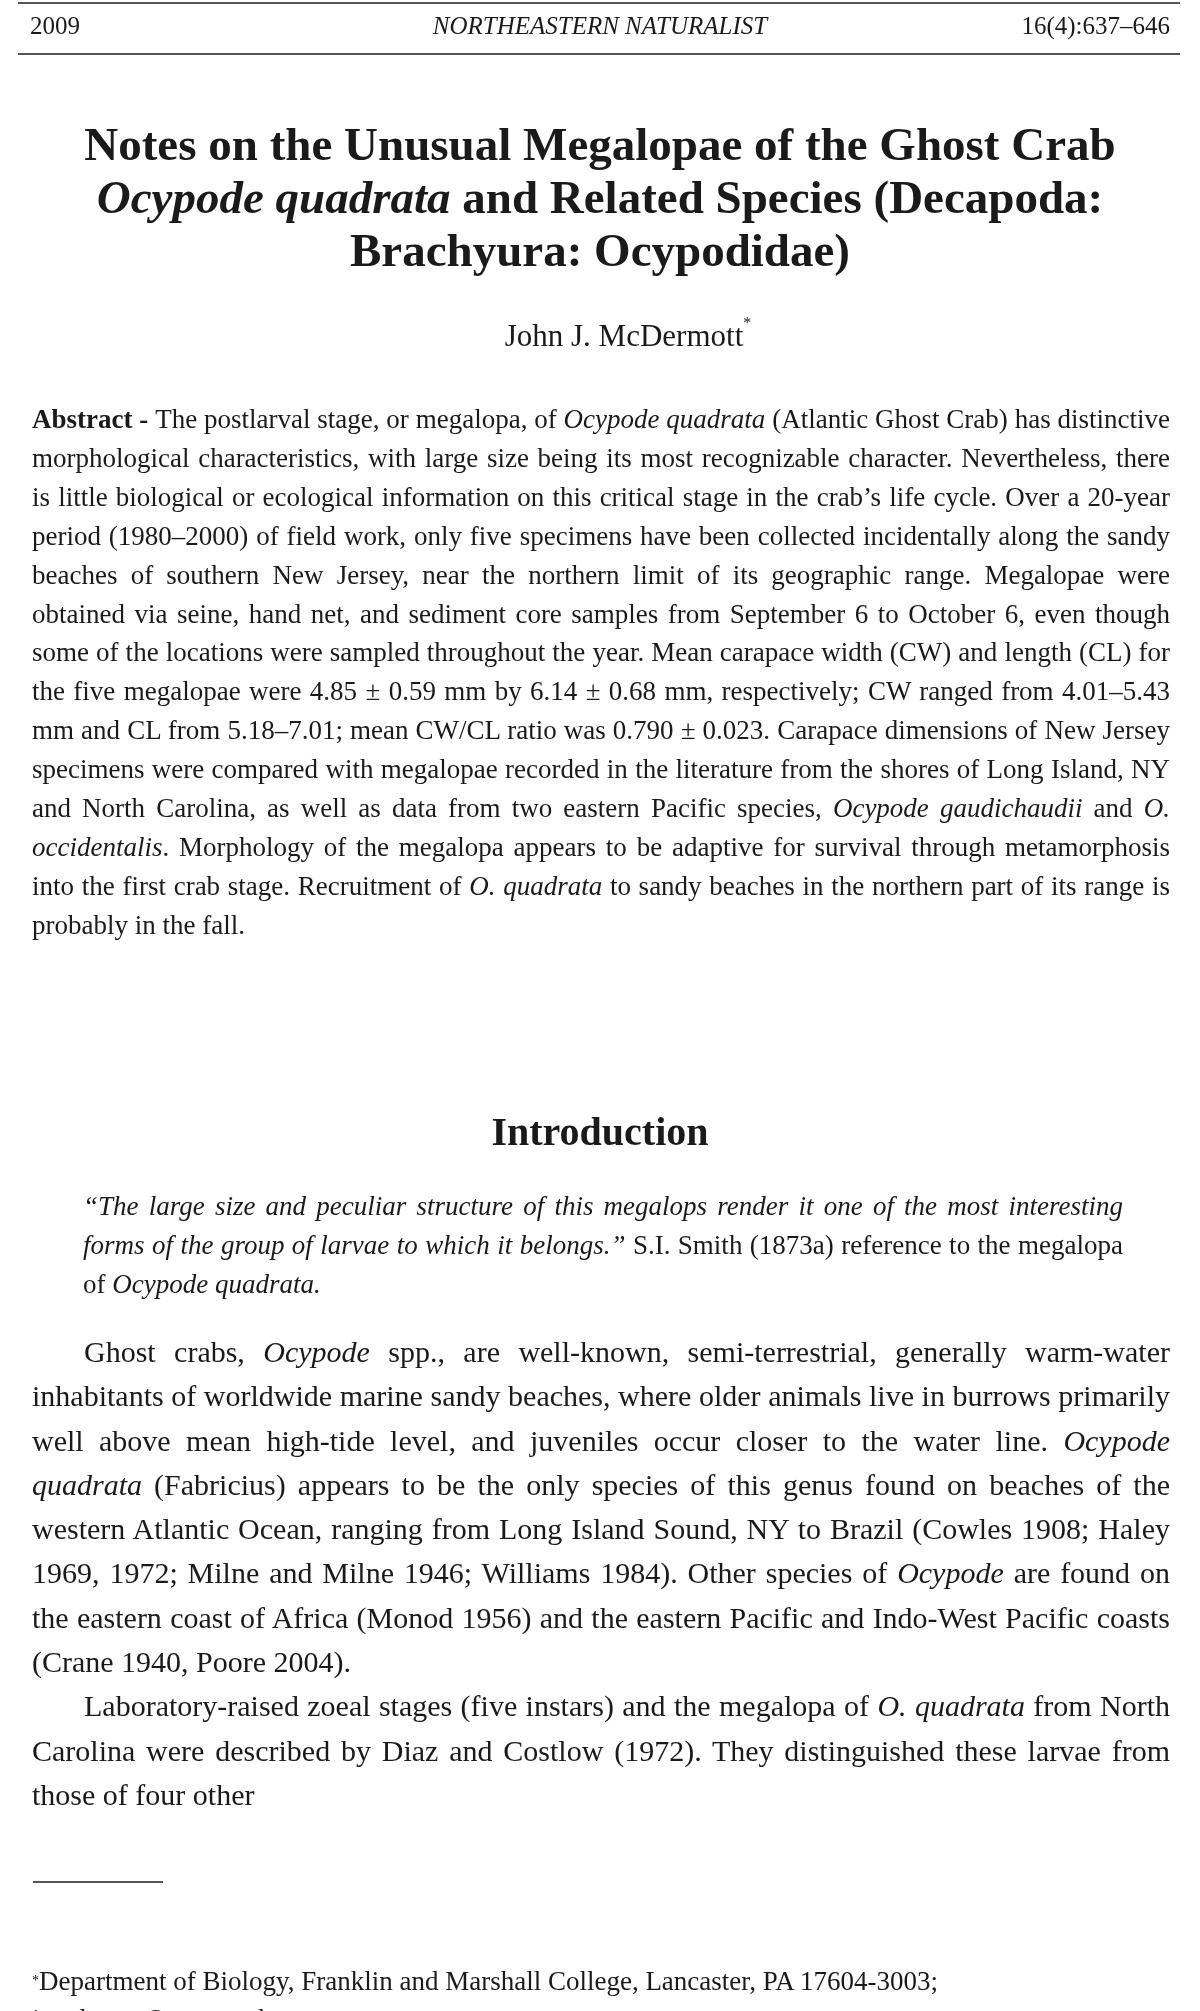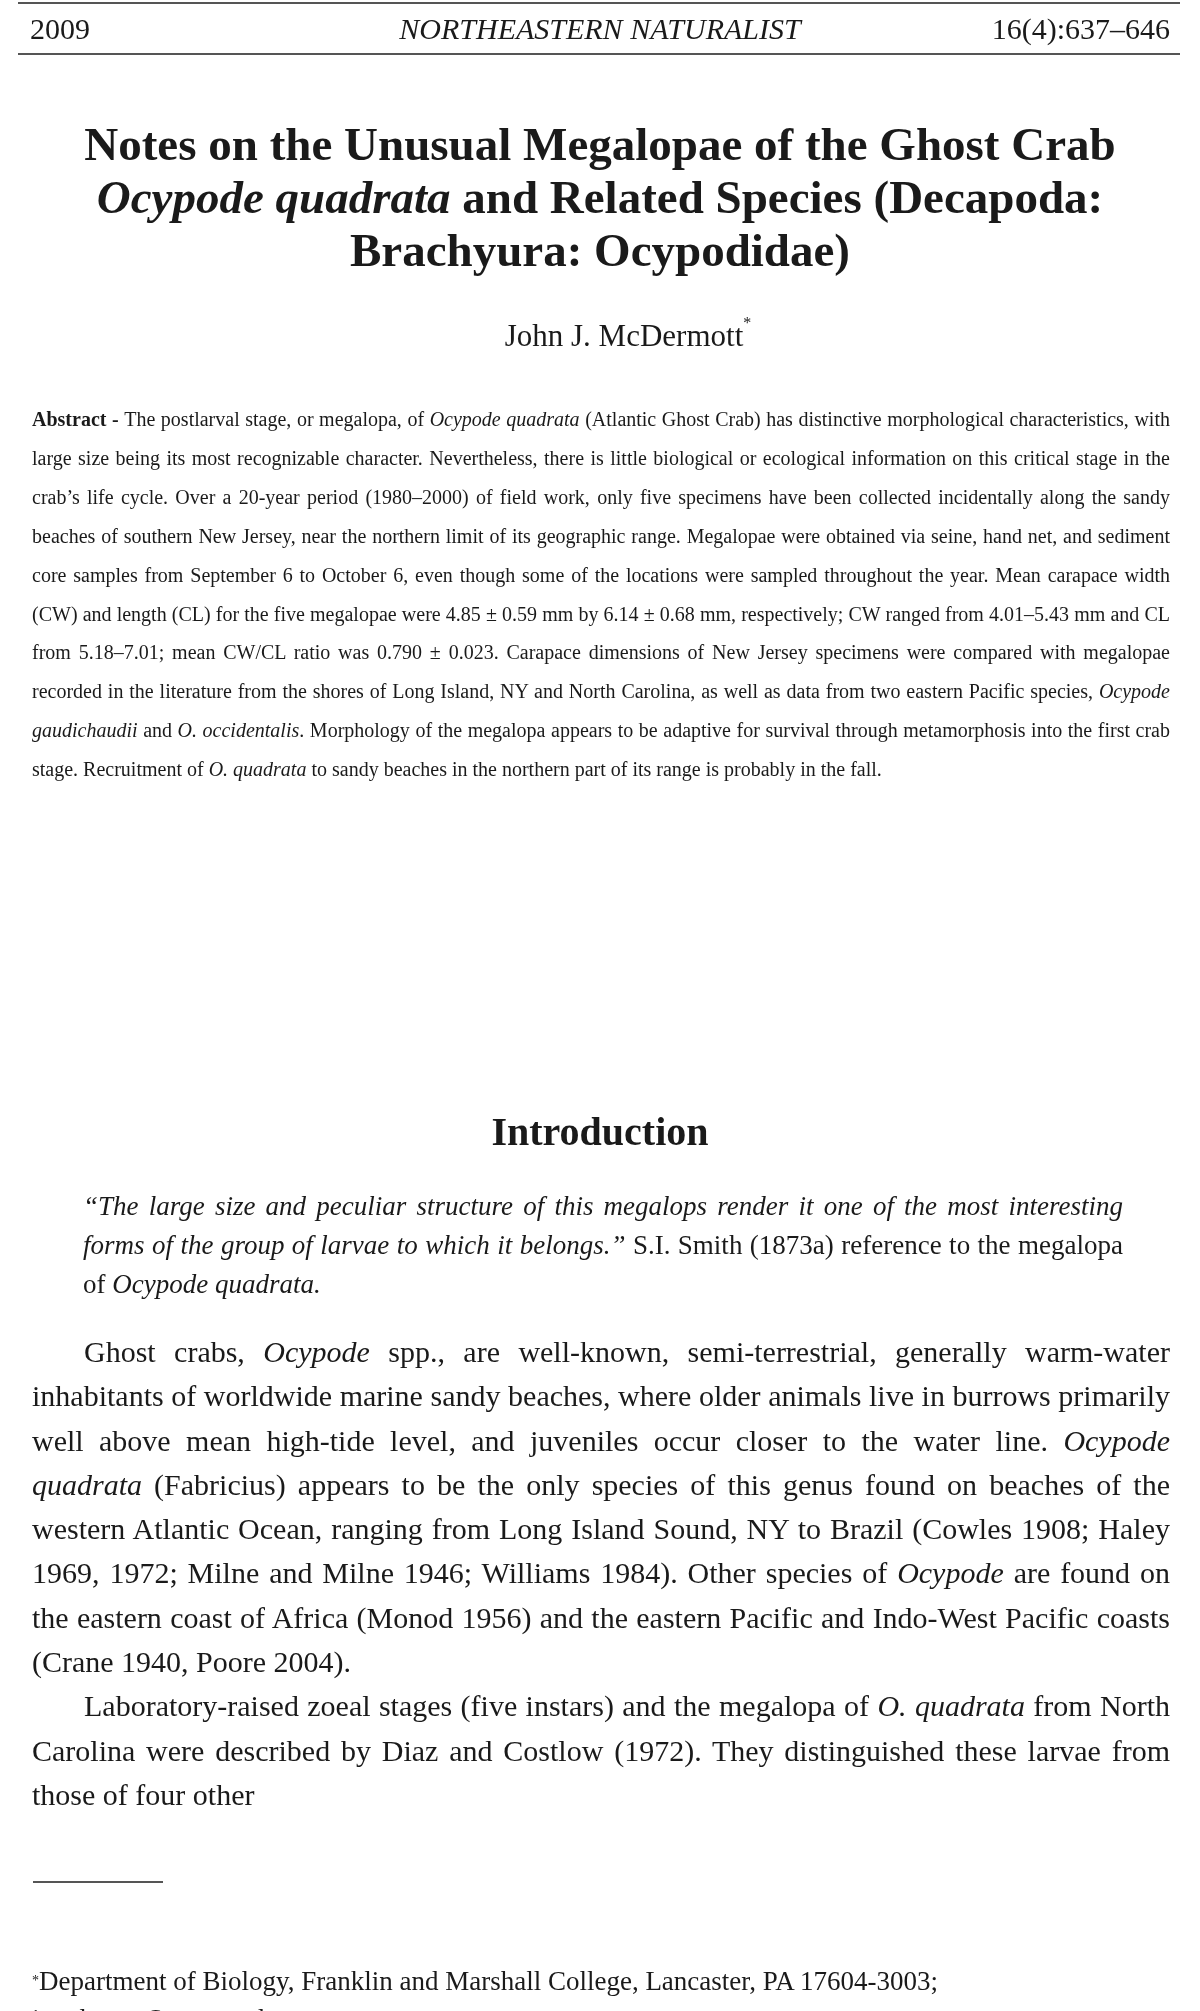--- a/index.html
+++ b/index.html
@@ -3,40 +3,40 @@
 <meta charset="utf-8">
 <style>
   html, body { margin: 0; padding: 0; background: #ffffff; }
   body {
     width: 1200px; height: 2011px; position: relative; overflow: hidden;
     font-family: "Liberation Serif", "DejaVu Serif", serif; color: #1a1a1a;
   }
   .rule { position: absolute; left: 18px; width: 1162px; height: 2px; background: #555; }
   #rule-top { top: 2px; }
   #rule-bottom { top: 53px; }
-  .header-row { position: absolute; top: 12px; left: 30px; width: 1140px; height: 30px; font-size: 30px; }
+  .header-row { position: absolute; top: 12px; left: 30px; width: 1140px; height: 30px; font-size: 25px; }
   .header-row span { position: absolute; top: 0; }
   #hdr-year { left: 0; }
   #hdr-journal { left: 0; right: 0; text-align: center; font-style: italic; }
   #hdr-volume { right: 0; }
 
   .title {
     position: absolute; top: 118px; left: 60px; width: 1080px; text-align: center;
     font-weight: bold; font-size: 47px; line-height: 53px;
   }
   .author {
     position: absolute; top: 318px; left: 0; width: 1200px; text-align: center;
     font-size: 31px;
     margin-left: 28px;
   }
   .author sup { font-size: 16px; vertical-align: top; position: relative; top: -4px; }
 
   .abstract {
     position: absolute; top: 400px; left: 32px; width: 1138px;
-    font-size: 20px; line-height: 38.9px; text-align: justify; hyphens: manual;
+    font-size: 27px; line-height: 38.9px; text-align: justify; hyphens: manual;
   }
   .abstract b { font-weight: bold; }
 
   .section-heading {
     position: absolute; top: 1108px; left: 0; width: 1200px; text-align: center;
     font-weight: bold; font-size: 40px;
   }
   .epigraph {
     position: absolute; top: 1166px; left: 83px; width: 1040px;
     font-size: 27px; line-height: 38.9px; text-align: justify; margin-top: 21px;

